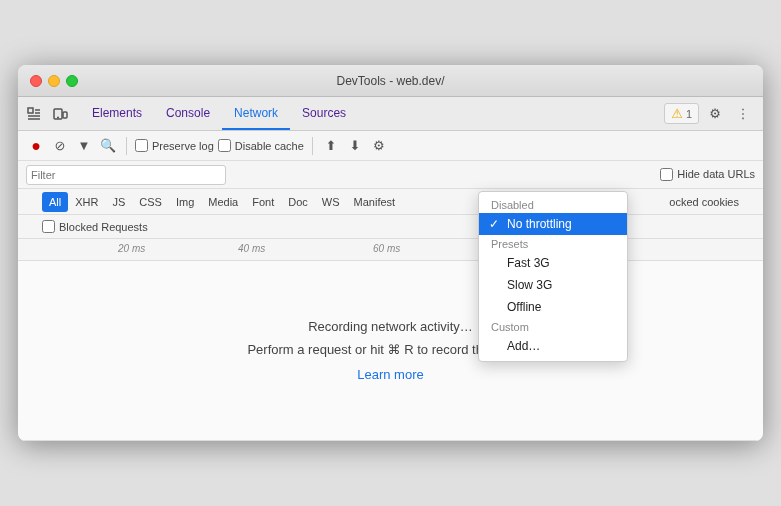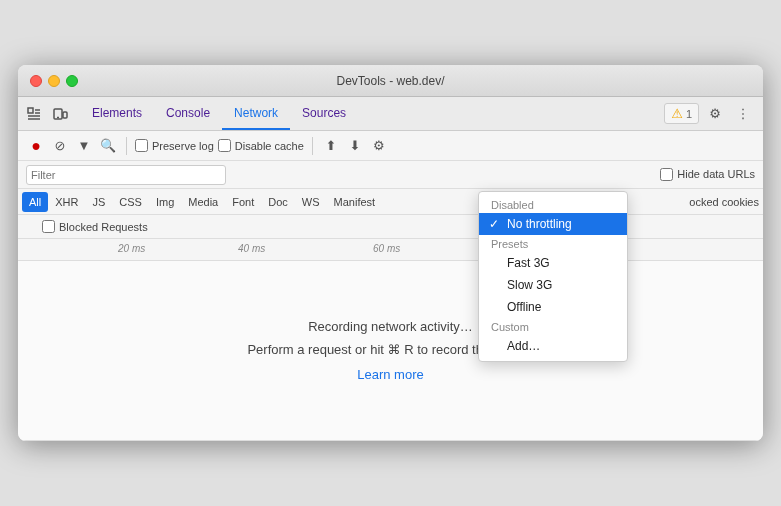--- a/index.html
+++ b/index.html
@@ -201,21 +201,21 @@
       cursor: pointer;
       margin-left: auto;
     }
 
     
     .type-bar {
       background: #f5f5f5;
       display: flex;
       align-items: center;
       height: 26px;
-      padding: 0 4px;
+      padding: 0 24px;
       border-bottom: 1px solid #ddd;
       gap: 0;
     }
     .type-pill {
       padding: 1px 7px;
       font-size: 11px;
       color: #444;
       cursor: pointer;
       border-radius: 3px;
       height: 20px;

